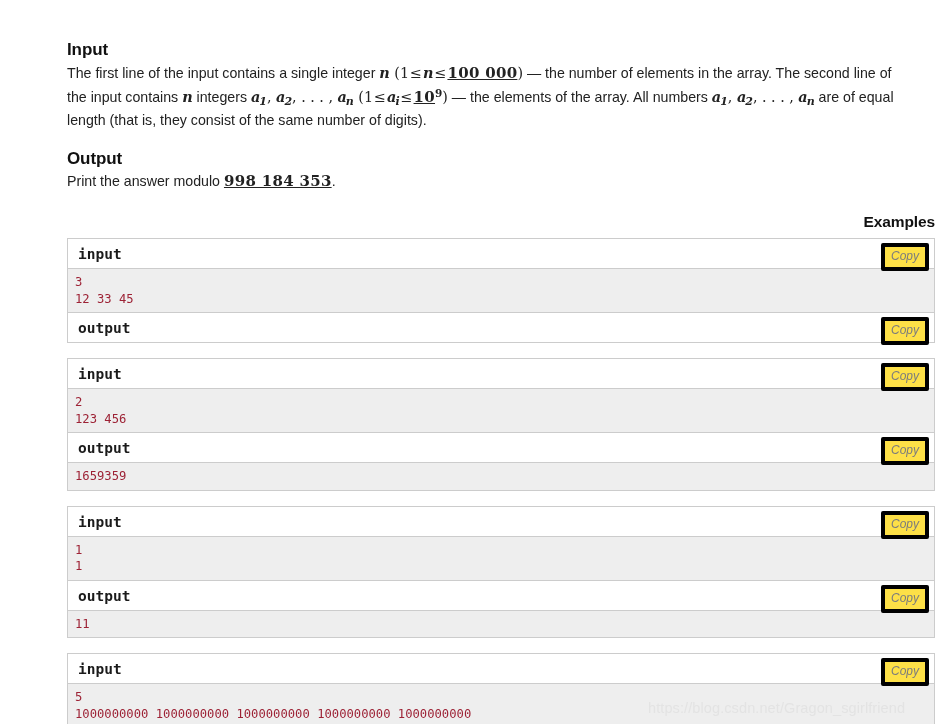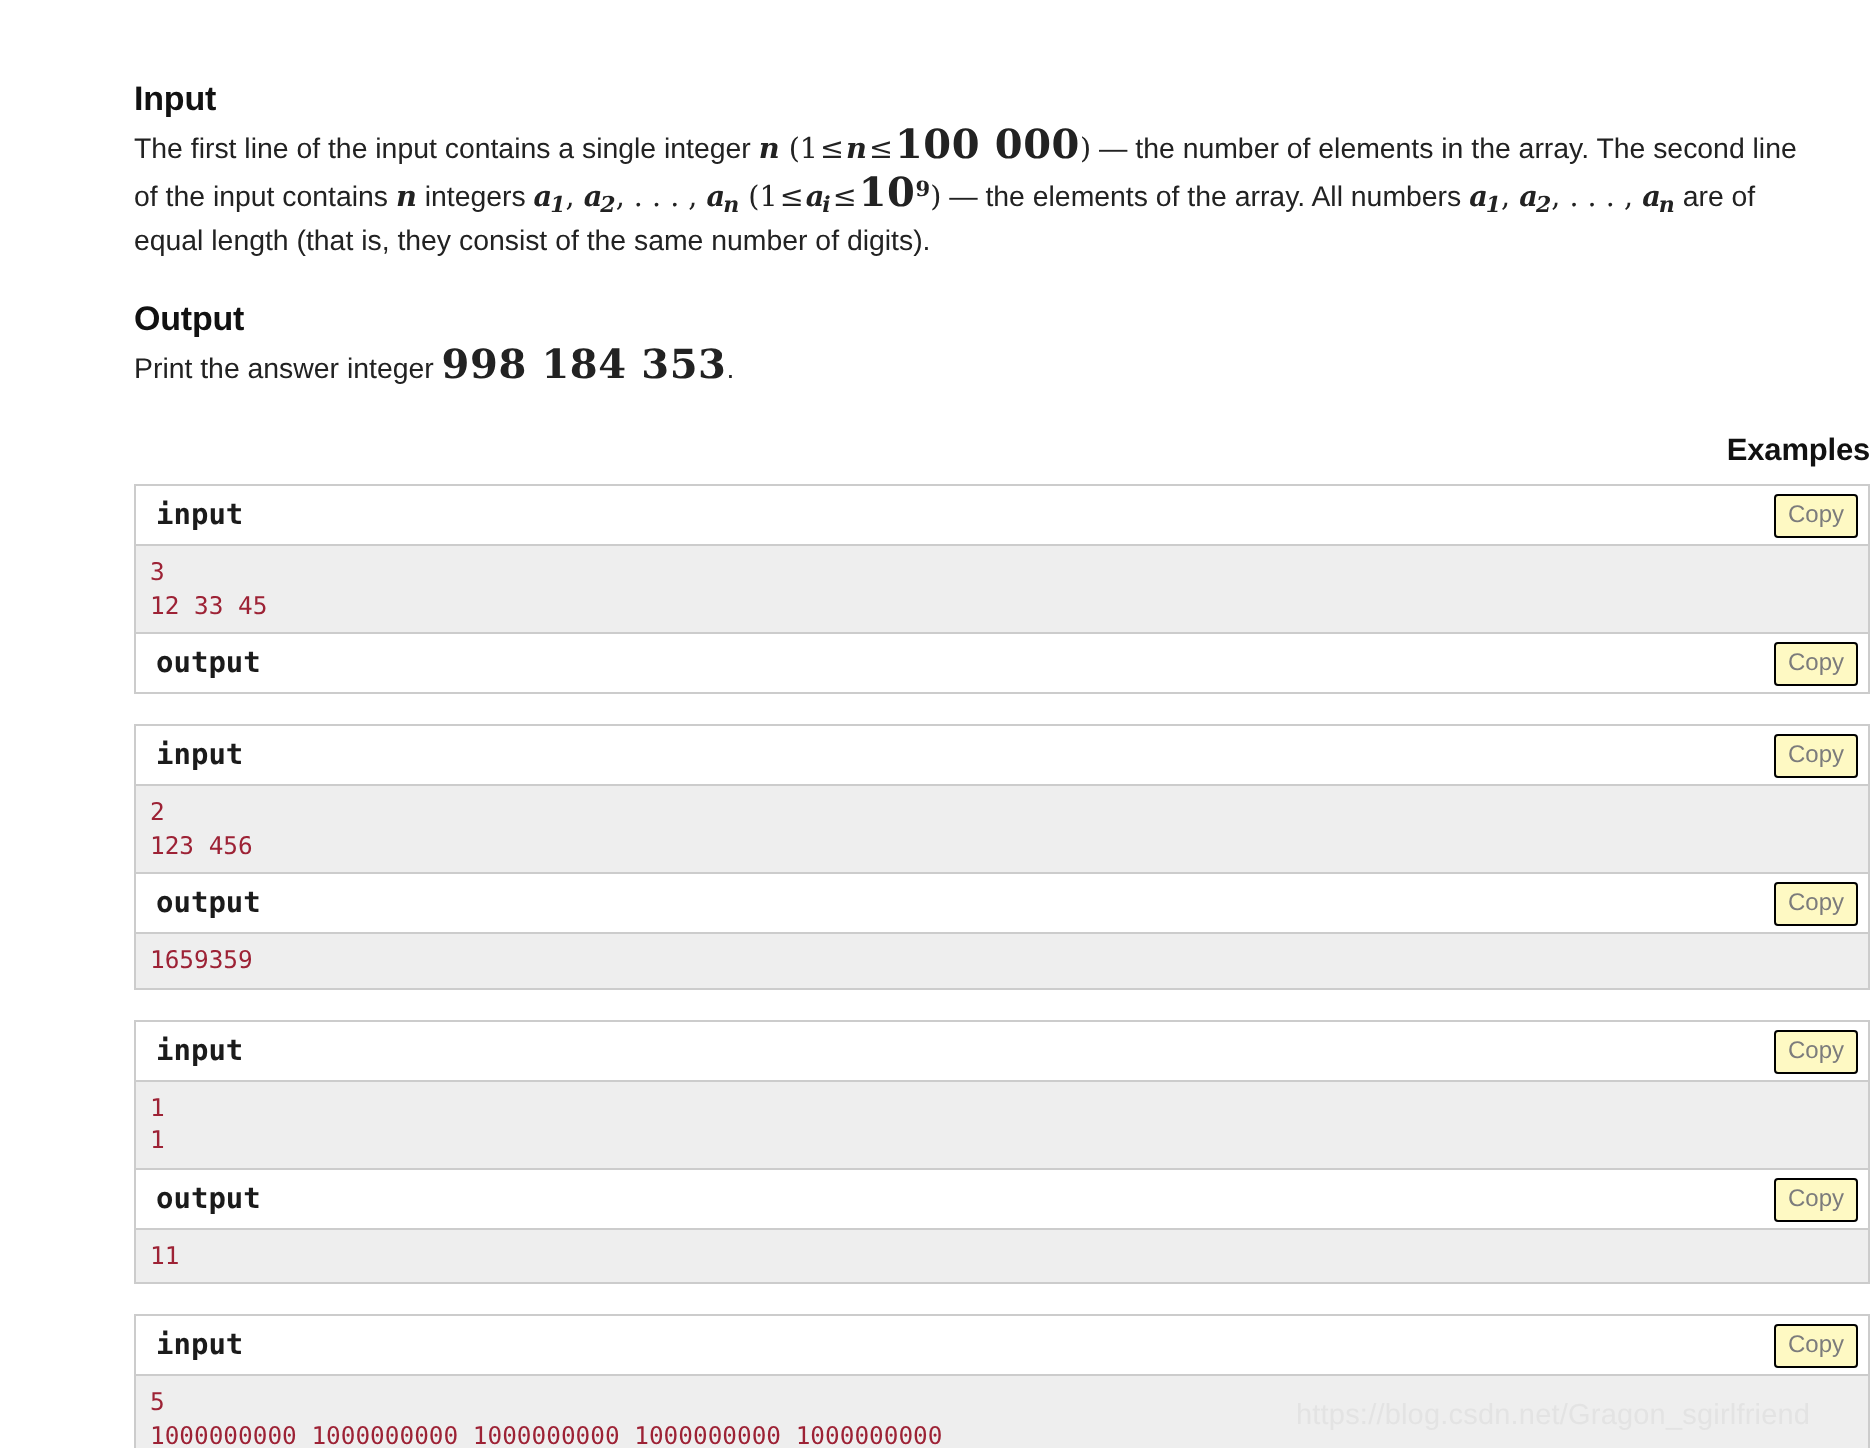--- a/index.html
+++ b/index.html
@@ -60,22 +60,23 @@
     font-weight: 600;
     font-size: 14.4px;
   }
   .mn {
     font-family: "DejaVu Serif", serif;
     font-size: 14.3px;
     font-weight: 400;
   }
   .mn.b {
     font-weight: bold;
-    font-size: 20px;
+    font-size: 15px;
     letter-spacing: 0.3px;
+    text-decoration: underline;
   }
   .mo {
     font-family: "DejaVu Serif", serif;
     font-size: 14.3px;
     padding: 0 1px;
   }
   .msub {
     font-family: "DejaVu Serif", serif;
     font-style: italic;
     font-weight: 600;
@@ -121,29 +122,30 @@
     font-weight: bold;
     color: #1b1b1b;
     letter-spacing: 0px;
     line-height: 17px;
   }
 
   .copy-btn {
     position: absolute;
     right: 5px;
     top: 4px;
-    border: 1px solid #000000;
-    background: #fef9c3;
+    border: 4px solid #000000;
+    background: #fde047;
     color: #7c7c7c;
     font-family: "Liberation Sans", sans-serif;
     font-size: 12px;
     line-height: 13px;
     padding: 3px 6px 4px 6px;
     border-radius: 2px;
     cursor: pointer;
+    font-style: italic;
   }
 
   pre.io-data {
     margin: 0;
     background: #eeeeee;
     border-bottom: 1px solid #ccc;
     font-family: "DejaVu Sans Mono", monospace;
     font-size: 12.2px;
     line-height: 16.5px;
     color: #9d2235;
@@ -173,21 +175,21 @@
 
 <div class="page">
 
   <div class="section">
     <h2 class="section-title">Input</h2>
     <p class="legend"><span>The first line of the input contains a single integer </span><span class="mi">n</span><span class="mn"> (</span><span class="mn">1</span><span class="mo">≤</span><span class="mi">n</span><span class="mo">≤</span><span class="mn b">100 000</span><span class="mn">)</span><span> — the number of elements in the array. The second line of the input contains </span><span class="mi">n</span><span> integers </span><span class="mi">a</span><span class="msub">1</span><span class="mn">, </span><span class="mi">a</span><span class="msub">2</span><span class="mn">, . . . , </span><span class="mi">a</span><span class="msub">n</span><span class="mn"> (</span><span class="mn">1</span><span class="mo">≤</span><span class="mi">a</span><span class="msub">i</span><span class="mo">≤</span><span class="mn b">10</span><span class="msup">9</span><span class="mn">)</span><span> — the elements of the array. All numbers </span><span class="mi">a</span><span class="msub">1</span><span class="mn">, </span><span class="mi">a</span><span class="msub">2</span><span class="mn">, . . . , </span><span class="mi">a</span><span class="msub">n</span><span> are of equal length (that is, they consist of the same number of digits).</span></p>
   </div>
 
   <div class="section" style="margin-top:18px;">
     <h2 class="section-title">Output</h2>
-    <p class="legend"><span>Print the answer integer </span><span class="mn b">998 184 353</span><span>.</span></p>
+    <p class="legend"><span>Print the answer modulo </span><span class="mn b">998 184 353</span><span>.</span></p>
   </div>
 
   <div class="section">
     <h2 class="section-title examples-title">Examples</h2>
   </div>
 
   <div class="sample-tests">
 
     <div class="sample-test">
       <div class="io-title">

